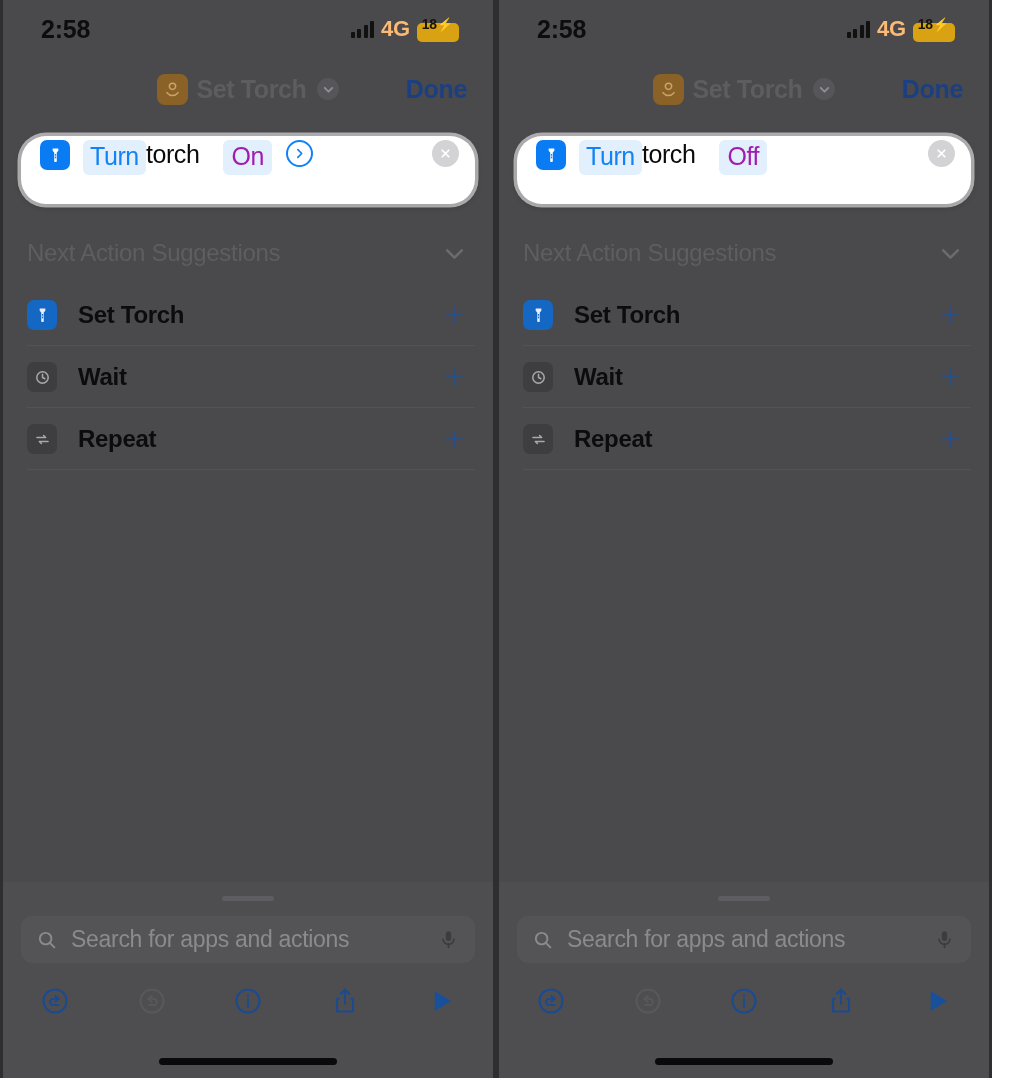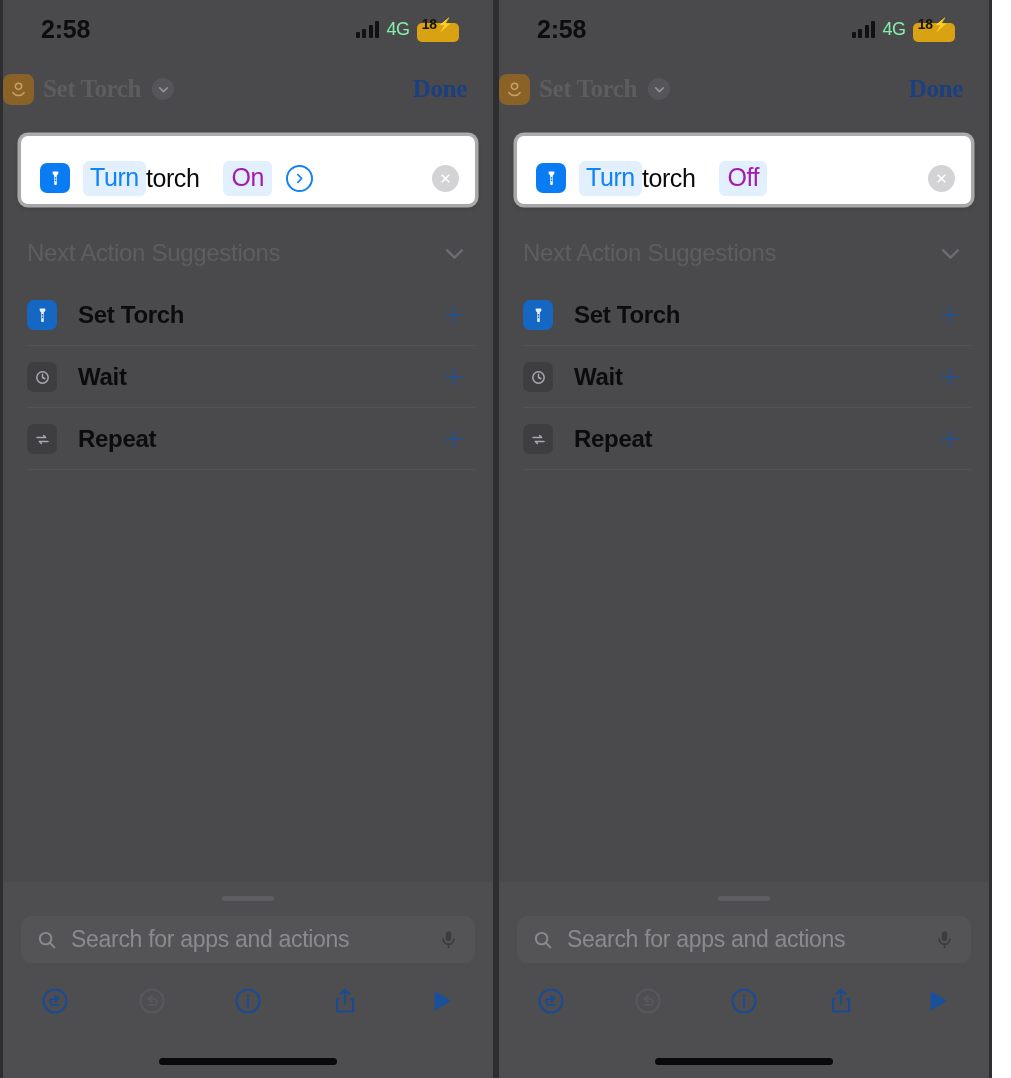--- a/index.html
+++ b/index.html
@@ -66,23 +66,23 @@
     display: block;
     width: 4px;
     background: #111;
     border-radius: 1px;
   }
   .signal i:nth-child(1) { height: 6px; }
   .signal i:nth-child(2) { height: 9px; }
   .signal i:nth-child(3) { height: 13px; }
   .signal i:nth-child(4) { height: 17px; }
   .net-label {
-    font-size: 18px;
-    font-weight: 400;
-    color: #86efac;
+    font-size: 22px;
+    font-weight: 700;
+    color: #fdba74;
     letter-spacing: -0.3px;
   }
   .battery-badge {
     background: #d9a213;
     border-radius: 5px;
     padding: 1px 5px 18px 5px;
     display: flex;
     align-items: center;
     gap: 1px;
     height: 19px;
@@ -100,22 +100,21 @@
     line-height: 1;
   }
 
   
   .navbar {
     position: absolute;
     top: 64px; left: 0; right: 0;
     height: 50px;
     display: flex;
     align-items: center;
-    justify-content: flex-start;
-    font-family: Liberation Serif, serif;
+    justify-content: center;
   }
   .nav-title-group {
     display: flex;
     align-items: center;
     gap: 9px;
   }
   .shortcut-icon {
     width: 31px;
     height: 31px;
     border-radius: 8px;
@@ -154,26 +153,26 @@
   }
 
   
   .action-card {
     position: absolute;
     left: 18px;
     right: 18px;
     top: 136px;
     height: 68px;
     background: #ffffff;
-    border-radius: 7px;
+    border-radius: 25px;
     box-shadow: 0 0 0 3.5px rgba(255,255,255,0.55),
                 0 2px 7px rgba(0,0,0,0.30);
     display: flex;
-    align-items: center;
-    padding: 16px 16px 0 19px;
+    align-items: flex-start;
+    padding: 4px 16px 0 19px;
   }
   .torch-chip {
     width: 30px;
     height: 30px;
     border-radius: 7px;
     background: #0a7cf3;
     display: flex;
     align-items: center;
     justify-content: center;
     flex: 0 0 auto;

